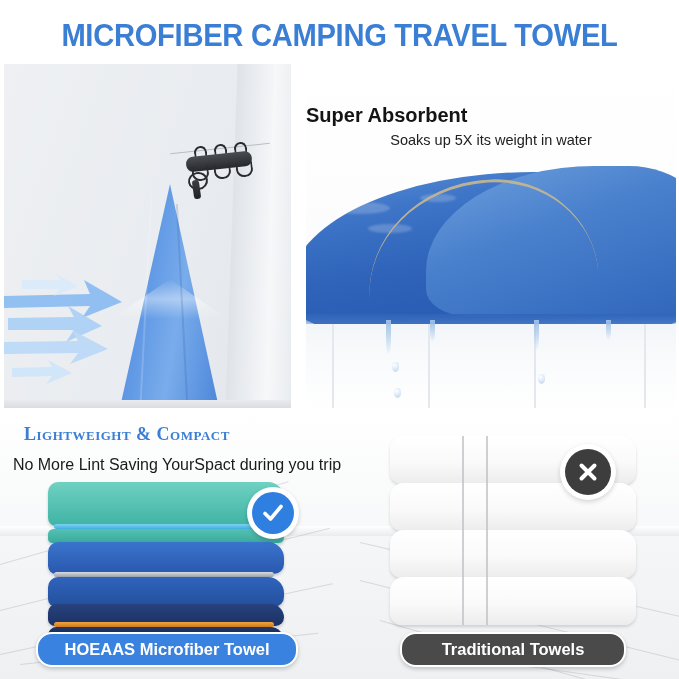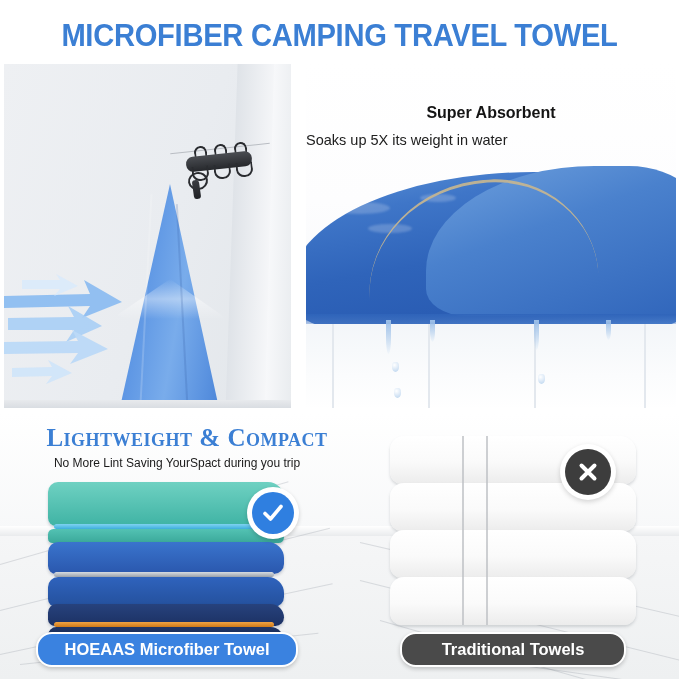--- a/index.html
+++ b/index.html
@@ -96,25 +96,25 @@
   .panel-absorb{
     position:absolute;left:306px;top:62px;width:370px;height:346px;
     background:#ffffff;overflow:hidden;
     box-shadow:inset 0 0 0 1px #eceef0;
   }
   .ab-bgfade{
     position:absolute;left:0;top:0;width:100%;height:100%;
     background:linear-gradient(180deg,#ffffff 0%,#fdfdfe 40%,#f2f5f8 100%);
   }
   .ab-title{
-    position:absolute;left:0;top:42px;width:100%;text-align:center;
-    font-size:16px;font-weight:bold;color:#141414;
+    position:absolute;left:0;top:42px;width:100%;text-align:left;
+    font-size:20px;font-weight:bold;color:#141414;
   }
   .ab-sub{
-    position:absolute;left:0;top:70px;width:100%;text-align:left;
+    position:absolute;left:0;top:70px;width:100%;text-align:center;
     font-size:14.5px;color:#202020;
   }
   
   .drape{
     position:absolute;left:-16px;top:110px;width:406px;height:160px;
     background:linear-gradient(170deg,#5d93d8 0%,#3f76c8 22%,#2f64ba 50%,#2a5db4 72%,#3b73c6 100%);
     border-radius:60% 40% 18% 18% / 72% 58% 20% 20%;
     overflow:hidden;
   }
   .drape2{
@@ -173,28 +173,28 @@
   }
   .wallback{
     position:absolute;left:0;top:0;width:679px;height:118px;
     background:linear-gradient(180deg,#ffffff,#f7f8f9);
   }
   .baseboard{
     position:absolute;left:0;top:112px;width:679px;height:10px;
     background:linear-gradient(180deg,#ffffff,#e9ebed);
   }
   .lw-title{
-    position:absolute;left:37px;top:10px;width:300px;text-align:center;
+    position:absolute;left:24px;top:10px;width:300px;text-align:left;
     font-family:"Liberation Serif","DejaVu Serif",serif;
-    font-variant:small-caps;font-weight:bold;font-size:25px;color:#3b7fd4;
+    font-variant:small-caps;font-weight:bold;font-size:18px;color:#3b7fd4;
     letter-spacing:0.5px;
   }
   .lw-sub{
     position:absolute;left:12px;top:42px;width:330px;text-align:center;
-    font-size:12px;color:#1a1a1a;
+    font-size:16px;color:#1a1a1a;
   }
 
   
   .stack-m{position:absolute;left:48px;top:68px;width:240px;height:158px;}
   .mtowel{
     position:absolute;left:0;width:236px;border-radius:10px 16px 10px 8px;
     box-shadow:0 2px 3px rgba(40,55,80,.22);
   }
   .mtrim{
     position:absolute;left:6px;height:5px;width:220px;border-radius:3px;

